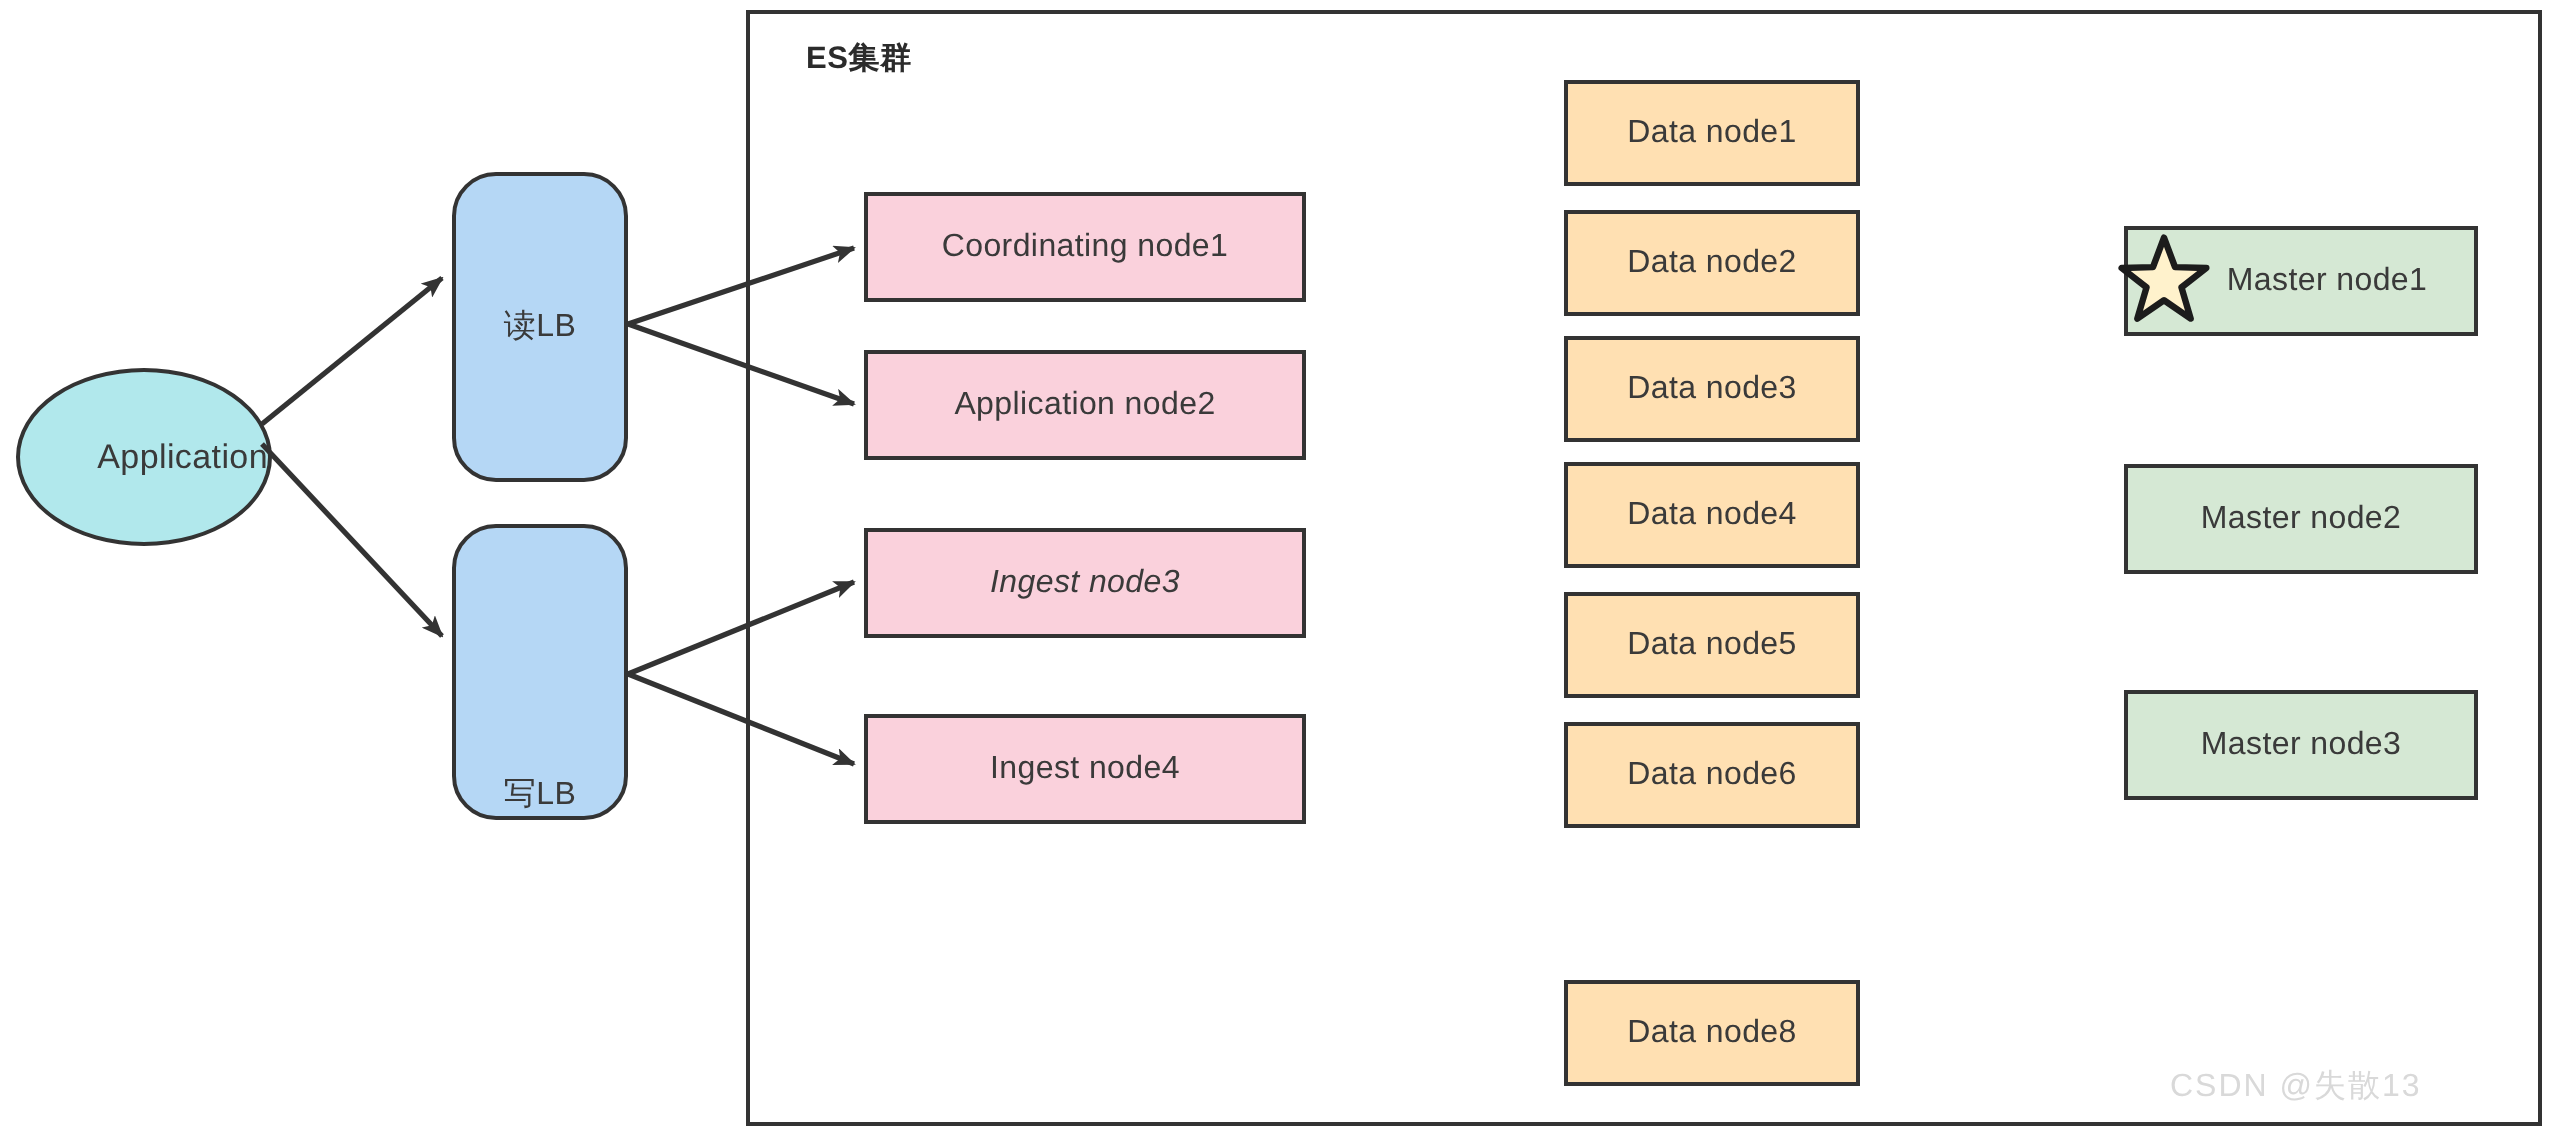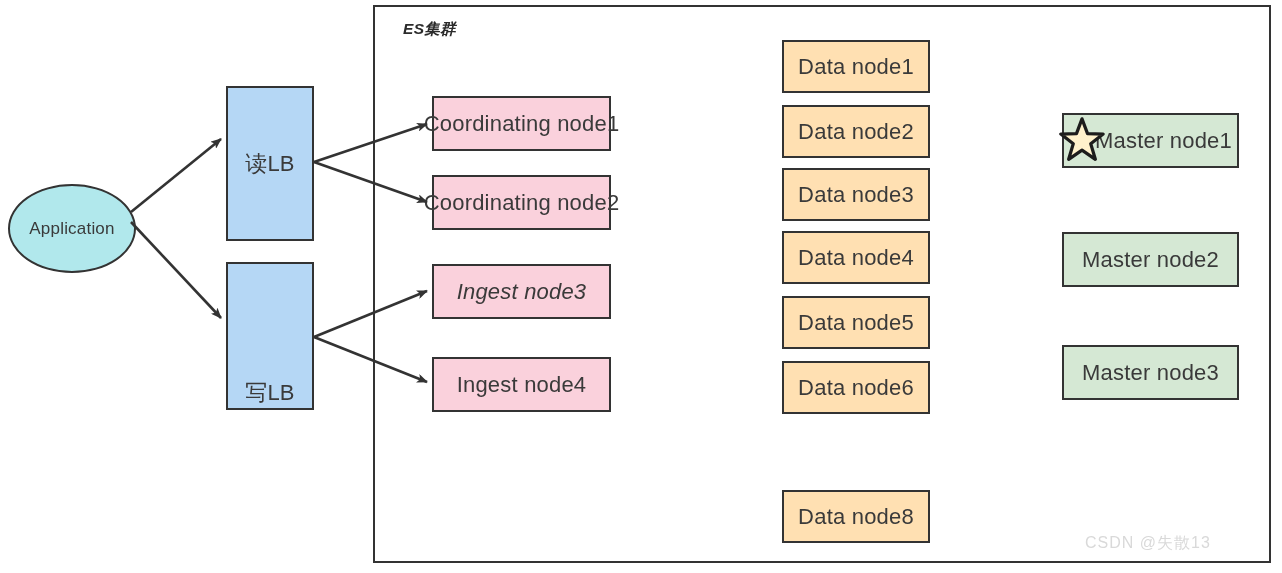--- a/index.html
+++ b/index.html
@@ -18,49 +18,51 @@
     background: #ffffff;
     overflow: hidden;
   }
   .node {
     position: absolute;
     box-sizing: border-box;
     border: 2.5px solid #333333;
     display: flex;
     align-items: center;
     justify-content: center;
-    font-size: 22px;
+    font-size: 16px;
     color: #3a3a3a;
     letter-spacing: 0.2px;
     white-space: nowrap;
   }
   
   #app-ellipse {
     left: 8px;
     top: 184px;
     width: 128px;
     height: 89px;
     border-radius: 50%;
     background: #B1E8EC;
     border: 2.5px solid #333333;
     font-size: 17px;
+    justify-content: flex-end;
   }
   
   .lb-box {
     background: #B5D7F5;
     width: 88px;
+    border-radius: 22px;
   }
   #lb-read  { left: 226px; top: 86px;  height: 155px; }
   #lb-write { left: 226px; top: 262px; height: 148px; align-items: flex-end; }
 
   
   .pink-box {
     background: #FAD1DC;
     left: 432px;
-    width: 179px;
+    width: 221px;
     height: 55px;
   }
   #coord-1  { top: 96px;  }
   #coord-2  { top: 175px; }
   #ingest-3 { top: 264px; font-style: italic; }
   #ingest-4 { top: 357px; justify-content: center; }
 
   
   .data-box {
     background: #FFE0B2;
@@ -104,21 +106,20 @@
     background: transparent;
   }
   #es-cluster-title {
     position: absolute;
     left: 403px;
     top: 19px;
     font-size: 15.5px;
     font-weight: bold;
     color: #2b2b2b;
     letter-spacing: 0.3px;
-    font-style: italic;
   }
 
   #arrow-layer {
     position: absolute;
     left: 0; top: 0;
     width: 1282px;
     height: 573px;
     pointer-events: none;
     z-index: 5;
   }
@@ -169,21 +170,21 @@
     <span>读LB</span>
   </div>
   <div class="node lb-box" id="lb-write">
     <span>写LB</span>
   </div>
 
   <div class="node pink-box" id="coord-1">
     <span>Coordinating node1</span>
   </div>
   <div class="node pink-box" id="coord-2">
-    <span>Coordinating node2</span>
+    <span>Application node2</span>
   </div>
 
   <div class="node pink-box" id="ingest-3">
     <span>Ingest node3</span>
   </div>
   <div class="node pink-box" id="ingest-4">
     <span>Ingest node4</span>
   </div>
 
   <div class="node data-box" style="top:40px">

